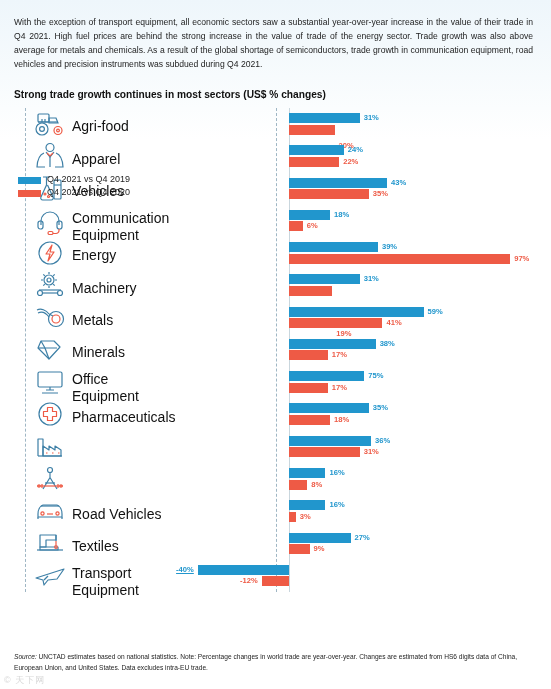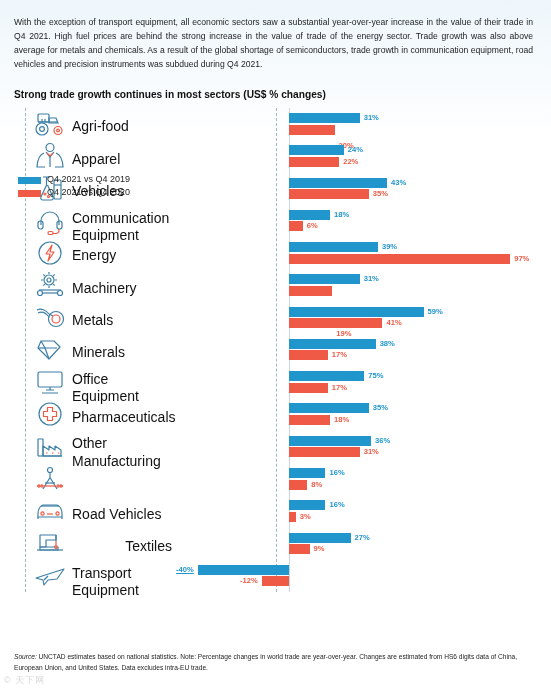--- a/index.html
+++ b/index.html
@@ -355,21 +355,20 @@
       </div>
       <div class="row" style="top: 0px;">
         <div class="row-icon" style="top: 324.8px; height: 28px;">
           <svg width="32" height="26" viewBox="0 0 32 26" fill="none" stroke="#3d7fa6" stroke-width="1.2" stroke-linejoin="round">
       <path d="M4 23V6h5v17"></path>
             <path d="M9 23V13l6 4v-4l6 4v-4l6 4v6z"></path>
       <path d="M4 23h24"></path>
             <path d="M12 20h1.5M18 20h1.5M24 20h1.5" stroke="#ee5a45"></path>
           </svg>
         </div>
-        <div class="row-label" style="top: 327.8px;">Other<br><span>Manufacturing</span></div>
         <div class="bar bar-blue" style="top: 328.05px; width: 82.08px; left: 275px;"></div>
         <div class="bar-val val-blue" style="top: 328.05px; left: 361.08px; text-align: center;">36%</div>
         <div class="bar bar-red" style="top: 339.55px; width: 70.68px; left: 275px;"></div>
         <div class="bar-val val-red" style="top: 339.55px; left: 349.68px;">31%</div>
       </div>
       <div class="row" style="top: 0px;">
         <div class="row-icon" style="top: 357.067px; height: 28px;">
           <svg width="30" height="28" viewBox="0 0 30 28" fill="none" stroke="#3d7fa6" stroke-width="1.2">
       <circle cx="15" cy="5" r="2.5"></circle>
             <path d="M15 7.5v5"></path>
@@ -407,21 +406,21 @@
         <div class="row-icon" style="top: 421.6px; height: 28px;">
           <svg width="32" height="26" viewBox="0 0 32 26" fill="none" stroke="#3d7fa6" stroke-width="1.2" stroke-linejoin="round">
       <path d="M6 5h16v5H12v7H6z"></path>
             <path d="M22 5v6"></path>
             <path d="M3 20h26"></path>
             <path d="M6 17h18v3H6z"></path>
       <path d="M22 11v4" stroke="#ee5a45"></path>
             <circle cx="22" cy="17" r="1.3" stroke="#ee5a45"></circle>
           </svg>
         </div>
-        <div class="row-label" style="top: 430.1px; text-align: right;">Textiles</div>
+        <div class="row-label" style="top: 430.1px;">Textiles</div>
         <div class="bar bar-blue" style="top: 424.85px; width: 61.56px; left: 275px;"></div>
         <div class="bar-val val-blue" style="top: 424.85px; left: 340.56px;">27%</div>
         <div class="bar bar-red" style="top: 436.35px; width: 20.52px; left: 275px;"></div>
         <div class="bar-val val-red" style="top: 436.35px; left: 299.52px;">9%</div>
       </div>
       <div class="row" style="top: 0px;">
         <div class="row-icon" style="top: 453.867px; height: 28px;">
           <svg width="34" height="24" viewBox="0 0 34 24" fill="none" stroke="#3d7fa6" stroke-width="1.2" stroke-linejoin="round">
       <path d="M3 14l28-9-7 10-9 1-4 5-1-5z"></path>
             <path d="M11 16l4-4"></path>

